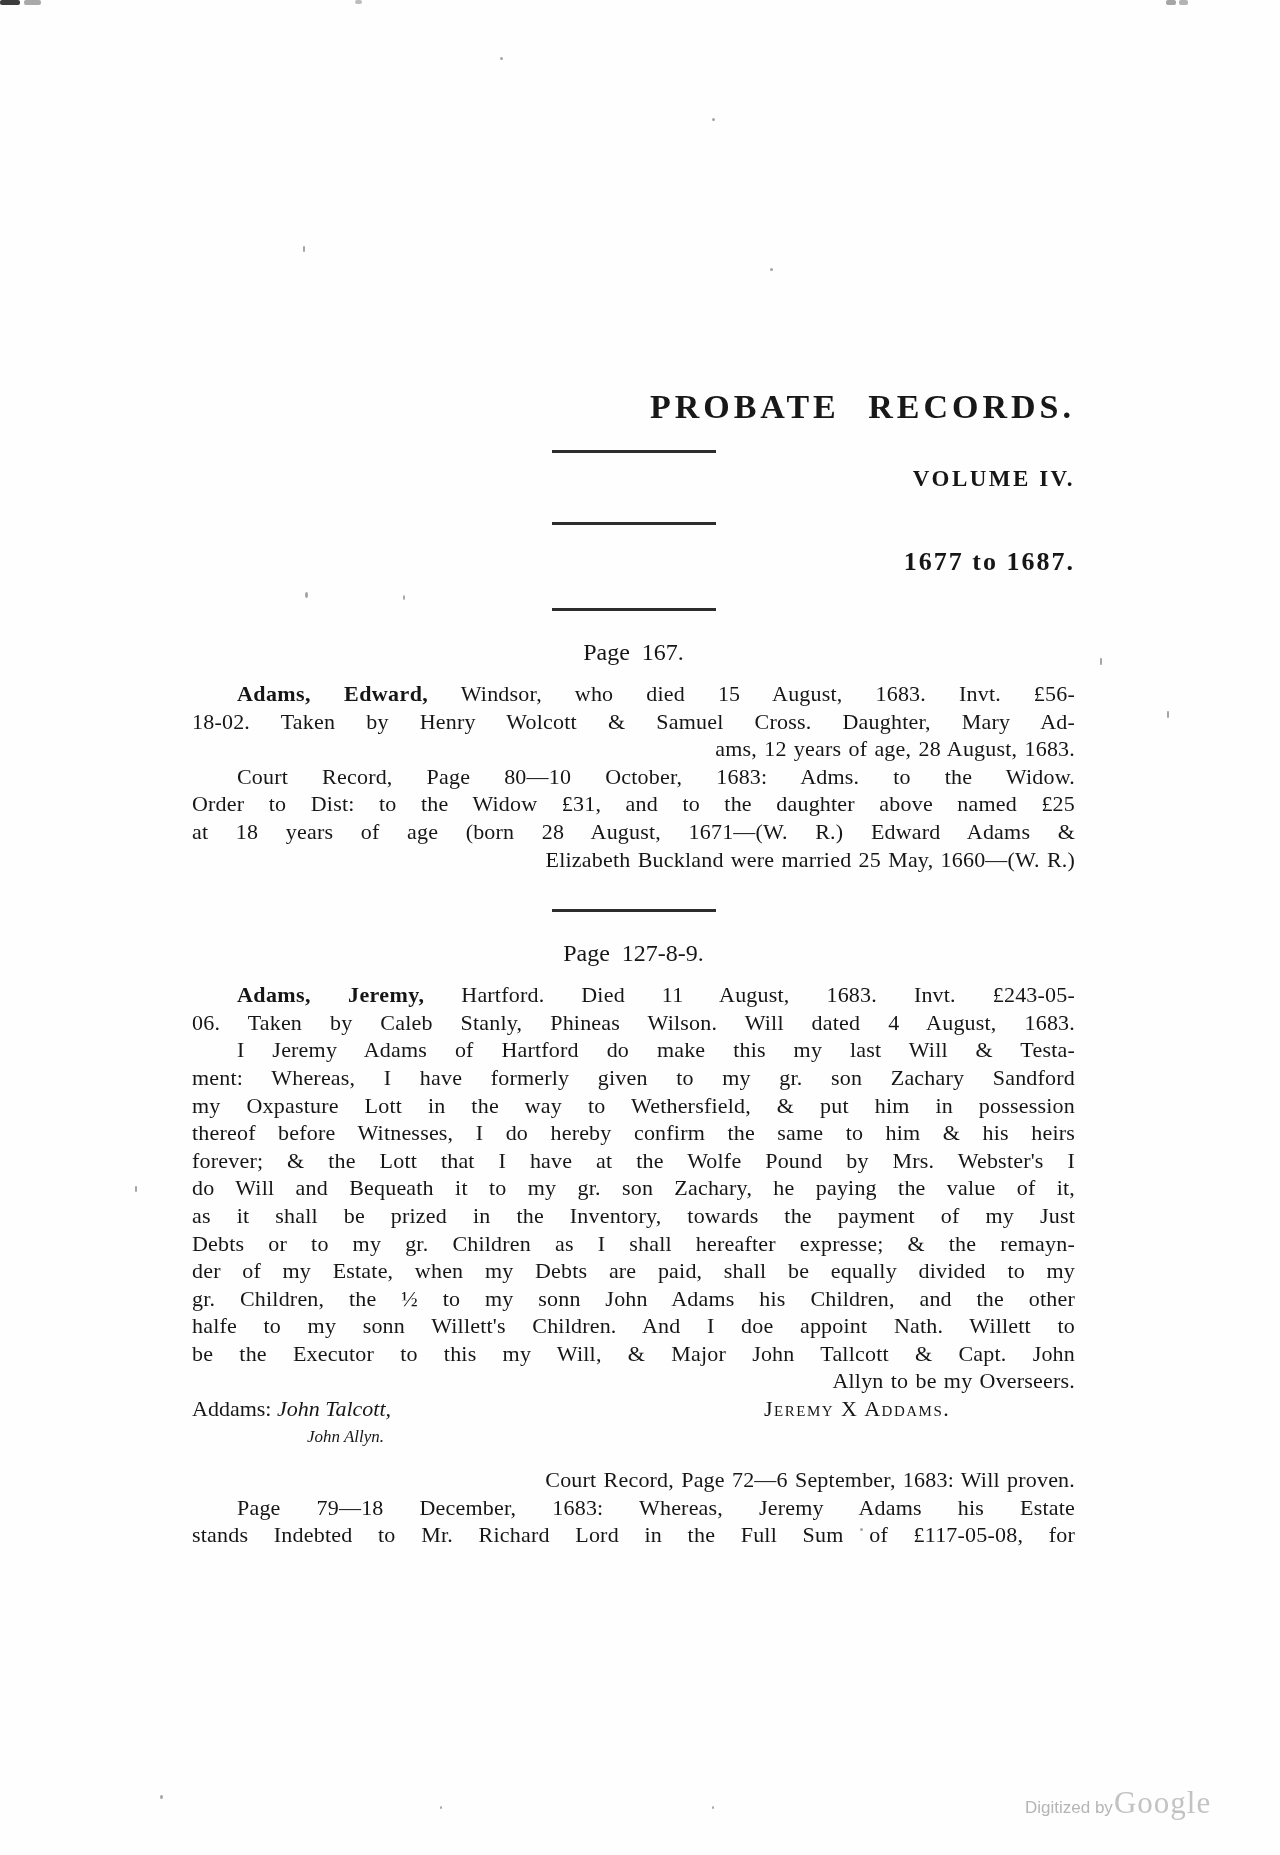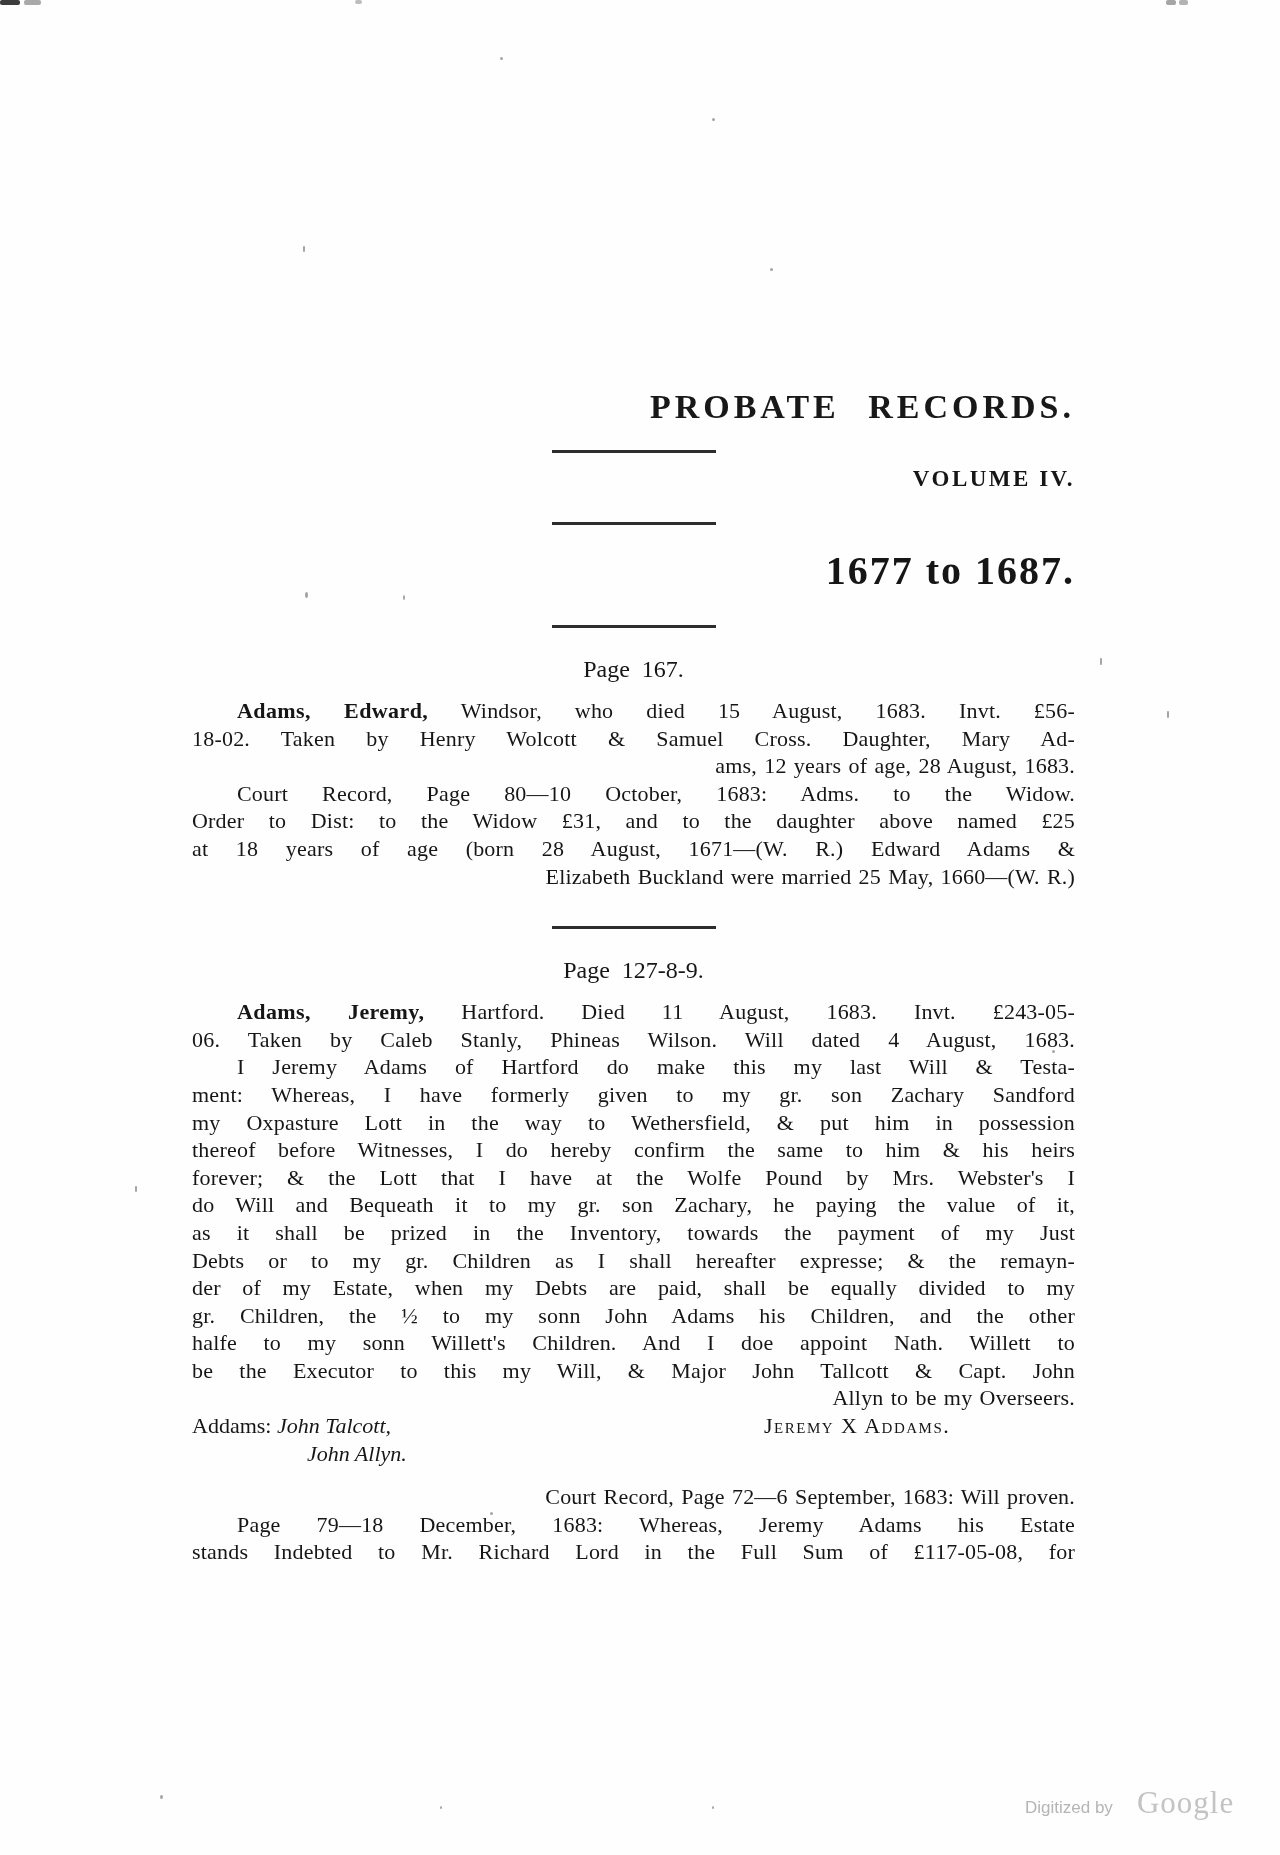--- a/index.html
+++ b/index.html
@@ -24,46 +24,46 @@
     width:164px; height:0; border:none;
     border-top:3px solid #2d2d2d; margin:24px auto 0;
   }
   .mini-rule.r2 { margin-top:30px; }
   .mini-rule.r3 { margin-top:31px; }
   .mini-rule.mt36 { margin-top:36px; }
   .volume {
     margin:13px 0 0; font-size:23px; font-weight:bold; letter-spacing:2.5px;
   }
   .years {
-    margin:22px 0 0; font-size:40px; font-weight:bold; letter-spacing:2px;
+    margin:22px 0 0; font-size:26px; font-weight:bold; letter-spacing:2px;
   }
   .phead {
     text-align:center; font-size:24px; font-weight:normal;
     margin:28px 0 14px; word-spacing:6px;
   }
   .para { margin:0; }
   .ln {
     font-size:22px; line-height:27.6px; letter-spacing:0.2px;
     word-spacing:1.5px; text-align:right; white-space:normal;
   }
   .ln.jst { text-align:justify; text-align-last:justify; }
   .ln.ind { text-indent:45px; }
   .ln b { font-weight:bold; letter-spacing:0.4px; }
   .wit-block { margin:0 0 16px; }
   .wit-row { position:relative; font-size:22px; line-height:27.6px; }
   .wit-row i { font-style:italic; }
   .wit-row .sig {
     position:absolute; left:572px; top:0; font-style:normal;
     font-variant:small-caps; letter-spacing:1.5px;
   }
-  .wit-row2 { font-size:22px; line-height:27.6px; margin-left:115px; font-style:italic; }
+  .wit-row2 { font-size:17px; line-height:27.6px; margin-left:115px; font-style:italic; }
   
   .watermark {
     position:absolute; left:1025px; top:1785px;
-    display:flex; align-items:baseline; gap:24px; user-select:none;
+    display:flex; align-items:baseline; gap:1px; user-select:none;
   }
   .wm-prefix {
     font-family:"Liberation Sans","DejaVu Sans",sans-serif;
     font-size:17px; color:#b5b5b5;
   }
   .wm-brand {
     font-family:"Liberation Serif","DejaVu Serif",serif;
     font-size:31px; color:#c3c3c3; letter-spacing:1px;
   }
   

